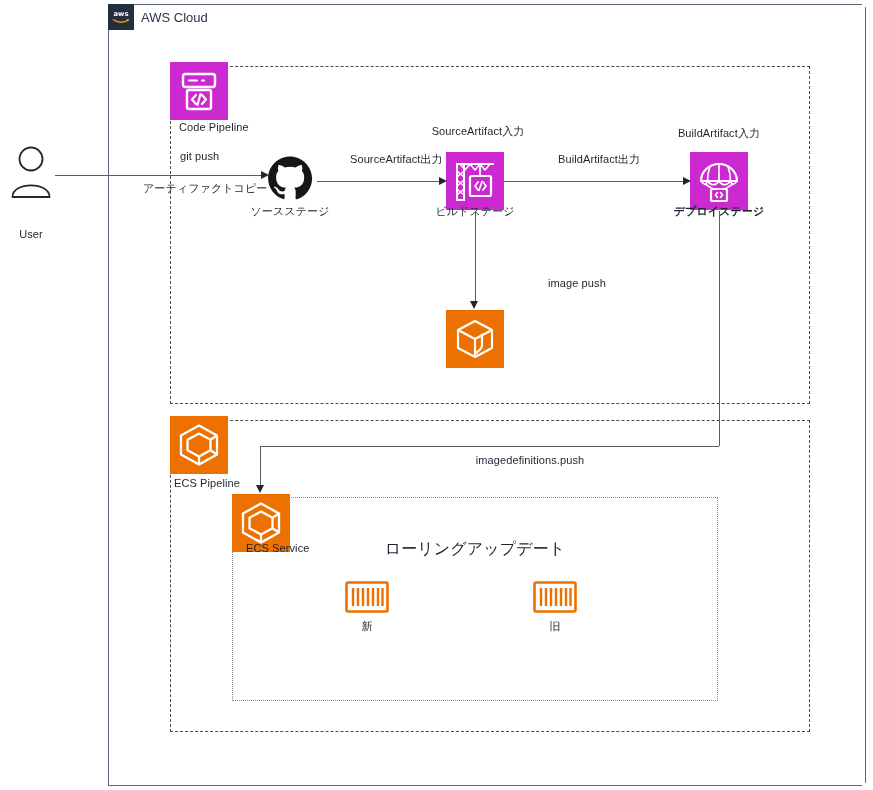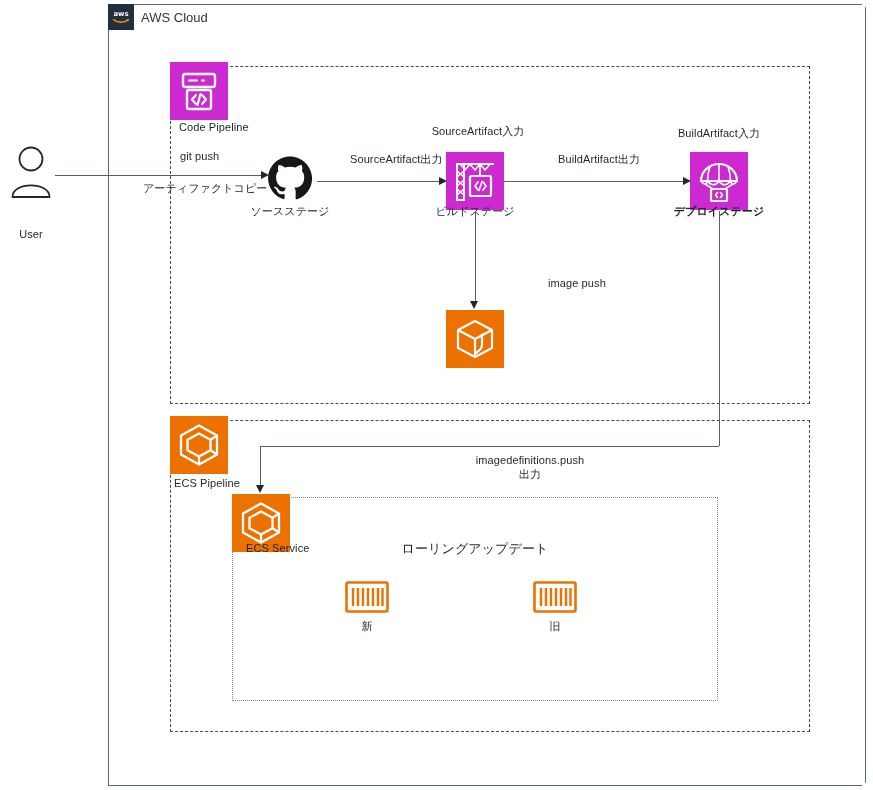--- a/index.html
+++ b/index.html
@@ -224,21 +224,21 @@
     <svg viewBox="0 0 58 58" aria-hidden="true">
       <path d="M29 9.5 L47 19.5 L47 38.5 L29 48.5 L11 38.5 L11 19.5 Z" fill="none" stroke="#ffffff" stroke-width="2.3" stroke-linejoin="round"></path>
       <path d="M29 17.5 L40.5 23.8 L40.5 34.2 L29 40.5 L17.5 34.2 L17.5 23.8 Z" fill="none" stroke="#ffffff" stroke-width="2.3" stroke-linejoin="round"></path>
       <path d="M40.5 23.8 L47 19.5" fill="none" stroke="#ffffff" stroke-width="2.3"></path>
       <path d="M40.5 34.2 L47 38.5" fill="none" stroke="#ffffff" stroke-width="2.3"></path>
       <path d="M29 40.5 L29 48.5" fill="none" stroke="#ffffff" stroke-width="2.3"></path>
     </svg>
   </div>
   <div class="lbl" style="left:246px;top:542px;">ECS Service</div>
 
-  <div class="lbl ctr ja" style="left:370px;top:542px;width:210px;font-size:13px;">ローリングアップデート</div>
+  <div class="lbl ctr ja" style="left:370px;top:542px;width:210px;font-size:16px;">ローリングアップデート</div>
 
   <div class="task-icon" style="left:345px;top:581px;">
     <svg viewBox="0 0 44 32" aria-hidden="true">
       <rect x="1.5" y="1.5" width="41" height="29" rx="1.5" fill="none" stroke="#ed7100" stroke-width="2.6"></rect>
       <g stroke="#ed7100" stroke-width="2.4">
         <line x1="8" y1="7" x2="8" y2="25"></line>
         <line x1="13" y1="7" x2="13" y2="25"></line>
         <line x1="18" y1="7" x2="18" y2="25"></line>
         <line x1="23" y1="7" x2="23" y2="25"></line>
         <line x1="28" y1="7" x2="28" y2="25"></line>
@@ -280,15 +280,14 @@
 
   <div class="line vline" style="left:474.5px;top:211px;height:92px;"></div>
   <div class="arrow arrow-down" style="left:470px;top:301px;"></div>
   <div class="lbl" style="left:504px;top:277px;margin-left:44px;">image push</div>
 
   <div class="line vline" style="left:718.5px;top:211px;height:235px;"></div>
   <div class="line hline" style="left:260px;top:445.5px;width:459px;"></div>
   <div class="line vline" style="left:260px;top:445.5px;height:42px;"></div>
   <div class="arrow arrow-down" style="left:255.5px;top:485px;"></div>
   <div class="lbl ctr" style="left:400px;top:454px;width:260px;">imagedefinitions.push</div>
-  <div class="lbl ctr ja" style="left:400px;top:468px;width:260px;">出力</div>
 
 </div>
 
 </body></html>

